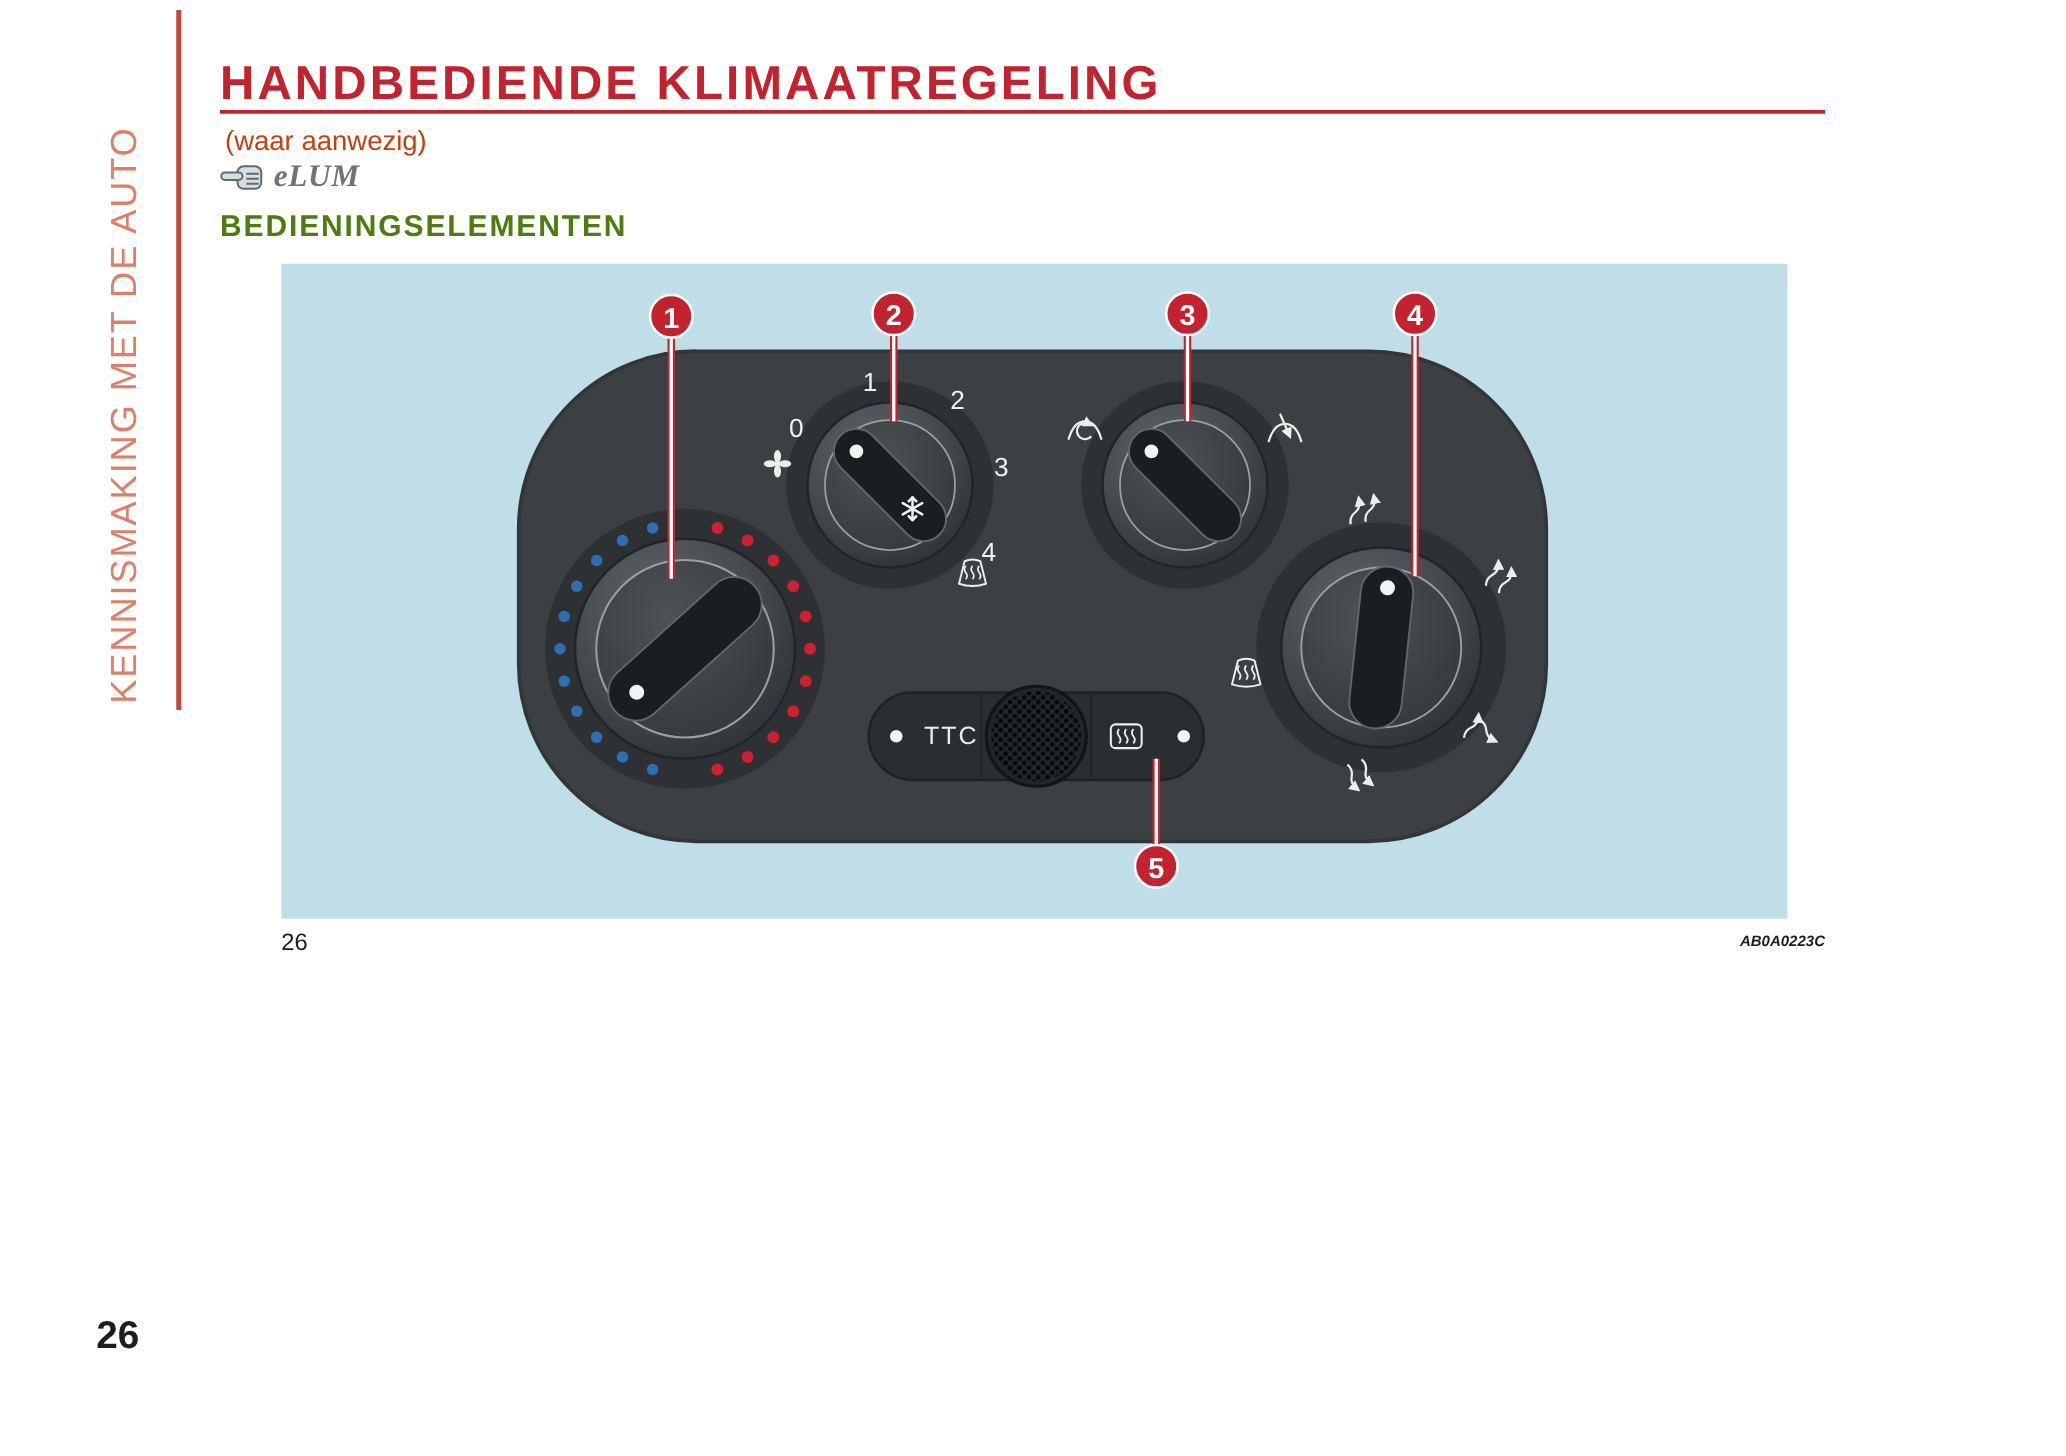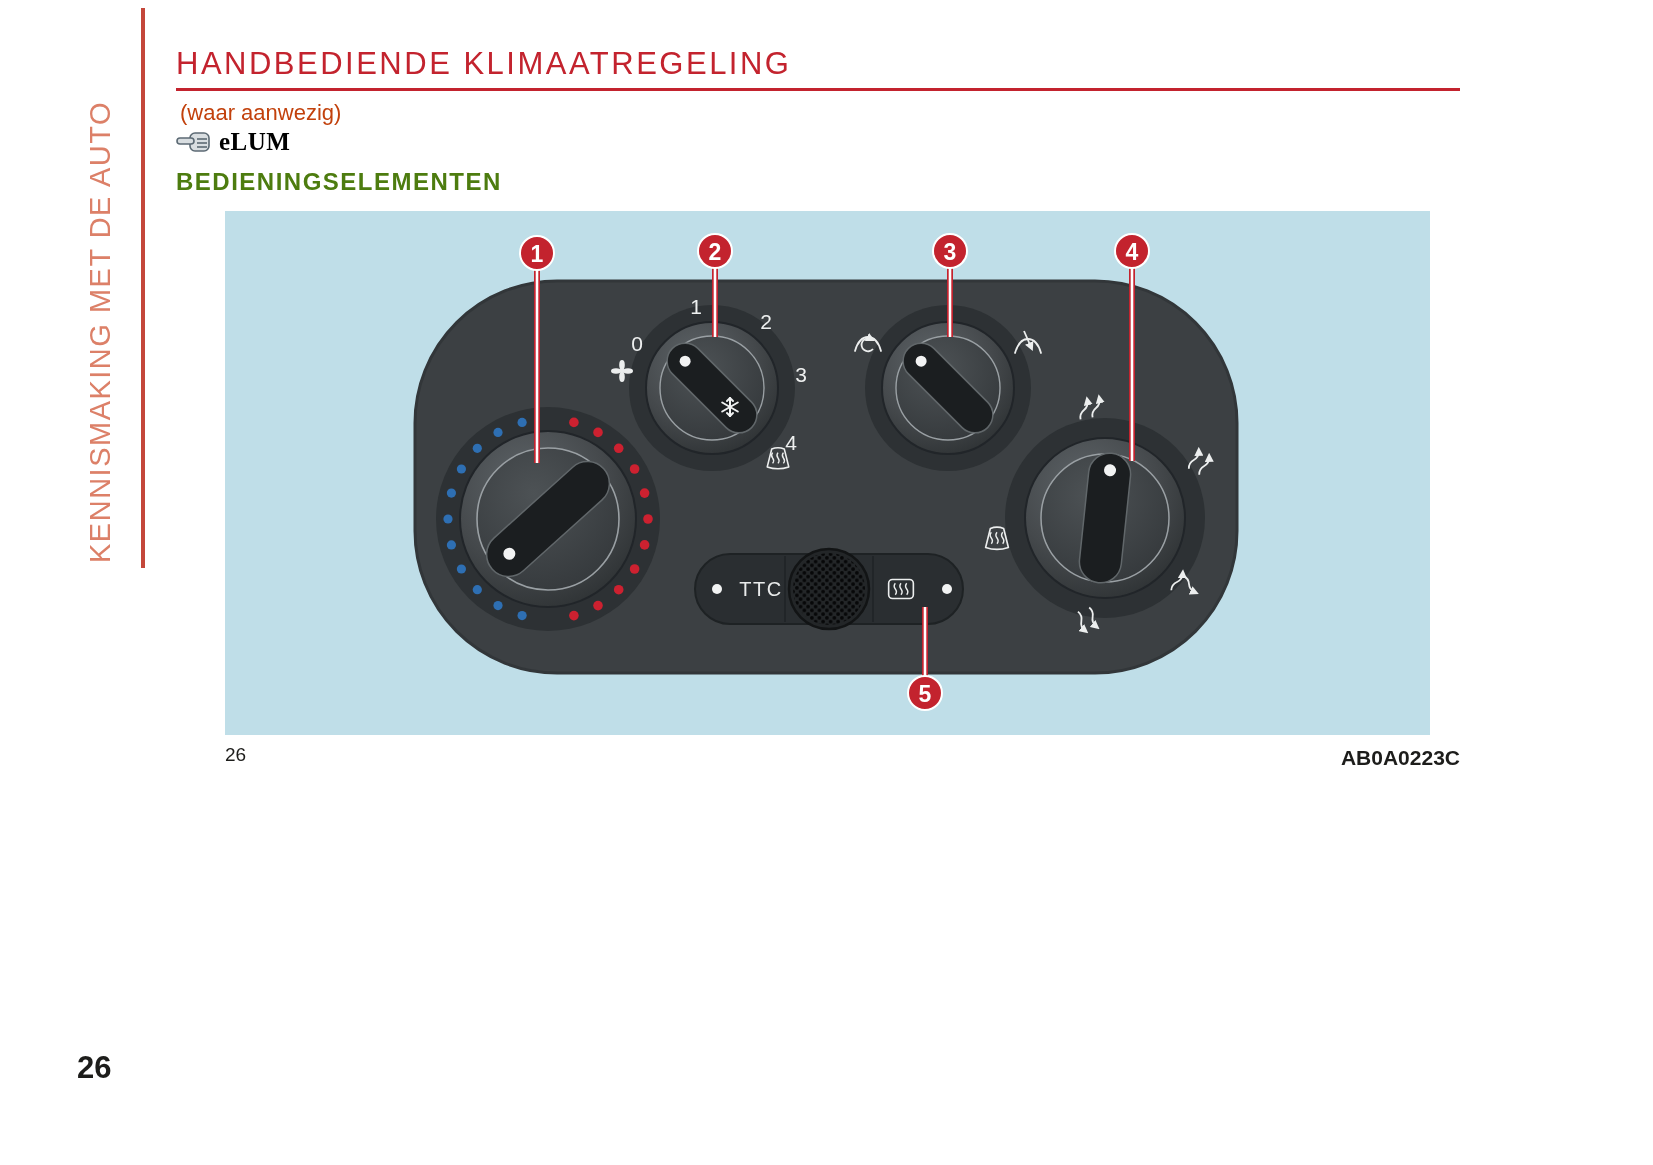--- a/index.html
+++ b/index.html
@@ -6,30 +6,30 @@
   body {
     width:1653px; height:1165px; position:relative; overflow:hidden;
     background:#ffffff; font-family:"Liberation Sans", sans-serif;
   }
   .side-label {
     position:absolute; left:84px; top:58px; height:505px;
     writing-mode:vertical-rl; transform:rotate(180deg);
     font-size:29px; letter-spacing:1.5px; color:#dc8068; white-space:nowrap;
   }
   .side-rule { position:absolute; left:141px; top:8px; width:4px; height:560px; background:#c4473a; }
-  .title { position:absolute; left:176px; top:46px; margin:0; font-size:31px; font-weight:normal; letter-spacing:2.5px; color:#c3232e; }
+  .title { position:absolute; left:176px; top:46px; margin:0; font-size:38px; font-weight:bold; letter-spacing:2.5px; color:#c3232e; }
   .title-rule { position:absolute; left:176px; top:88px; width:1284px; height:3px; background:#c3232e; }
   .subtitle { position:absolute; left:180px; top:100px; font-size:22px; color:#c2410c; }
   .logo-row { position:absolute; left:176px; top:128px; display:flex; align-items:center; gap:7px; }
-  .elum { font-family:"Liberation Serif", serif; font-weight:bold; font-size:25px; color:#000000; letter-spacing:0.5px; }
+  .elum { font-family:"Liberation Serif", serif; font-style:italic; font-weight:bold; font-size:25px; color:#737373; letter-spacing:0.5px; }
   .section-title { position:absolute; left:176px; top:168px; margin:0; font-size:24px; font-weight:bold; letter-spacing:1.5px; color:#4d7c0f; }
   .figure { position:absolute; left:225px; top:211px; width:1205px; height:524px; background:#bfdee8; }
   .figure svg.illustration { position:absolute; left:0; top:0; }
   .fig-num { position:absolute; left:225px; top:744px; font-size:19px; color:#1d1d1b; }
-  .fig-code { position:absolute; left:1330px; top:746px; width:130px; text-align:right; font-size:21px; font-weight:bold; color:#1d1d1b; }
+  .fig-code { position:absolute; left:1330px; top:746px; width:130px; text-align:right; font-size:12px; font-weight:bold; color:#1d1d1b;font-style:italic; }
   .page-num { position:absolute; left:77px; top:1050px; font-size:31px; font-weight:bold; color:#1d1d1b; }
 
   
   .klbl { font-size:21px; fill:#eef0f0; }
   .btnlbl { font-size:20px; fill:#e9ebeb; letter-spacing:1.5px; }
   .cnum { font-size:23px; font-weight:bold; fill:#ffffff; }
 </style>
 </head>
 <body>
 

